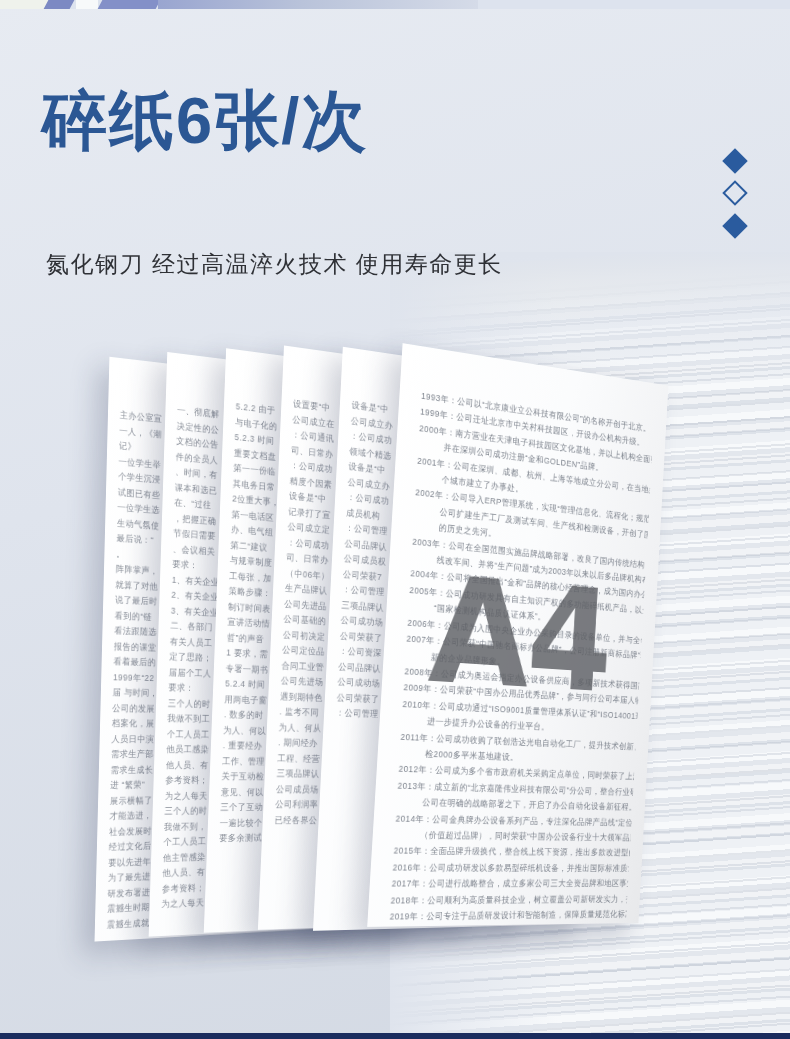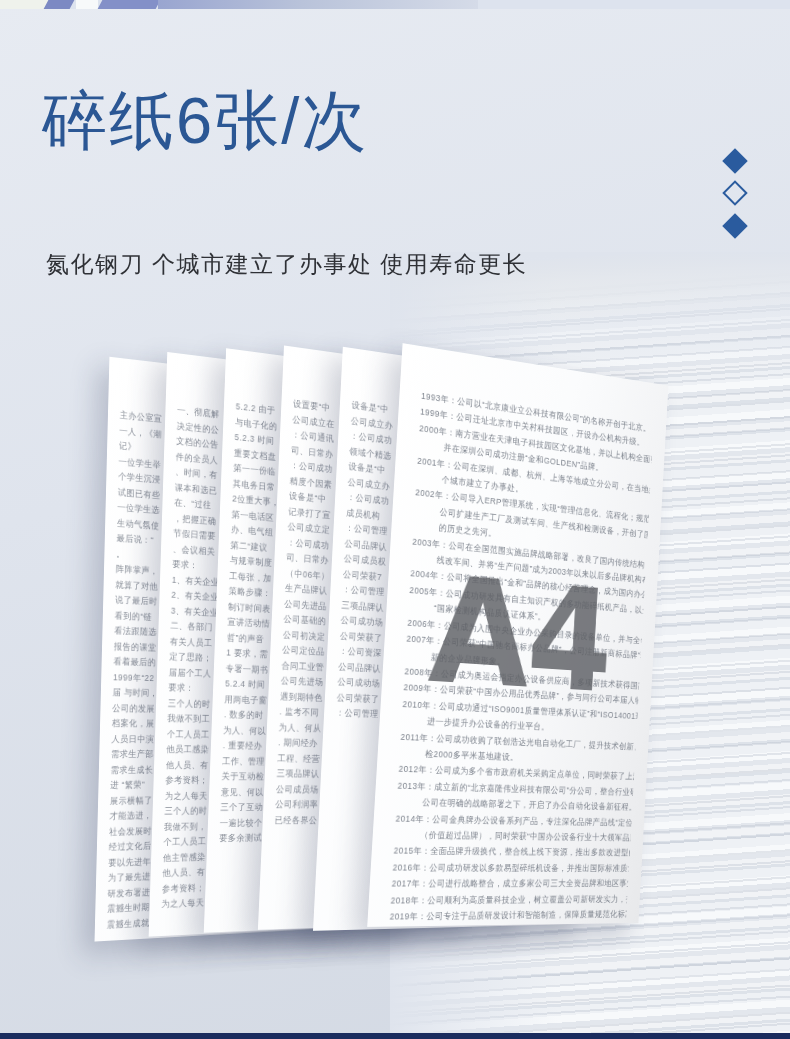--- a/index.html
+++ b/index.html
@@ -10,21 +10,21 @@
   
   .top-strip{position:absolute;left:0;top:0;width:790px;height:9px;background:#dde3ee;overflow:hidden;}
   .ts-left{position:absolute;left:0;top:0;width:52px;height:9px;background:#eff2ec;}
   .ts-bar1{position:absolute;left:46px;top:-2px;width:26px;height:13px;background:#7c89c3;transform:skewX(-28deg);}
   .ts-gap{position:absolute;left:76px;top:0;width:22px;height:9px;background:#f7f9fa;}
   .ts-bar2{position:absolute;left:100px;top:-2px;width:58px;height:13px;background:#8390c8;transform:skewX(-28deg);}
   .ts-fade{position:absolute;left:158px;top:0;width:320px;height:9px;
     background:linear-gradient(to right,#99a5d0 0%,#b9c3da 45%,#d5dbe8 100%);}
 
   
-  .headline{position:absolute;left:42px;top:72px;color:#2b5794;font-weight:normal;
+  .headline{position:absolute;left:42px;top:72px;color:#2b5794;font-weight:bold;
     font-size:65px;line-height:97px;letter-spacing:2px;white-space:nowrap;}
   .subtitle{position:absolute;left:46px;top:249px;color:#2f3136;font-size:23px;letter-spacing:1.5px;white-space:nowrap;}
 
   
   .diamonds{position:absolute;left:722px;top:152px;width:26px;}
   .dia{width:18px;height:18px;margin:0 auto 14px auto;transform:rotate(45deg);background:#2a5b9e;}
   .dia.hollow{background:transparent;border:2px solid #2a5b9e;width:14px;height:14px;margin-bottom:15px;}
 
   
   .stack-wrap{position:absolute;left:390px;top:252px;width:400px;height:781px;overflow:hidden;}
@@ -79,21 +79,21 @@
   <div class="stack-wrap">
     <div class="stack-tex"></div>
     <div class="stack-topedge"></div>
     <div class="stack-fade"></div>
   </div>
 
   <div class="headline">
     <div>碎纸6张/次</div>
   </div>
 
-  <div class="subtitle">氮化钢刀 个城市建立了办事处 使用寿命更长</div>
+  <div class="subtitle">氮化钢刀 经过高温淬火技术 使用寿命更长</div>
 
   <div class="diamonds">
     <div class="dia"></div>
     <div class="dia hollow"></div>
     <div class="dia"></div>
   </div>
 
   <div class="fan">
     <div class="sheet s1">
         <div class="paper-lines">

